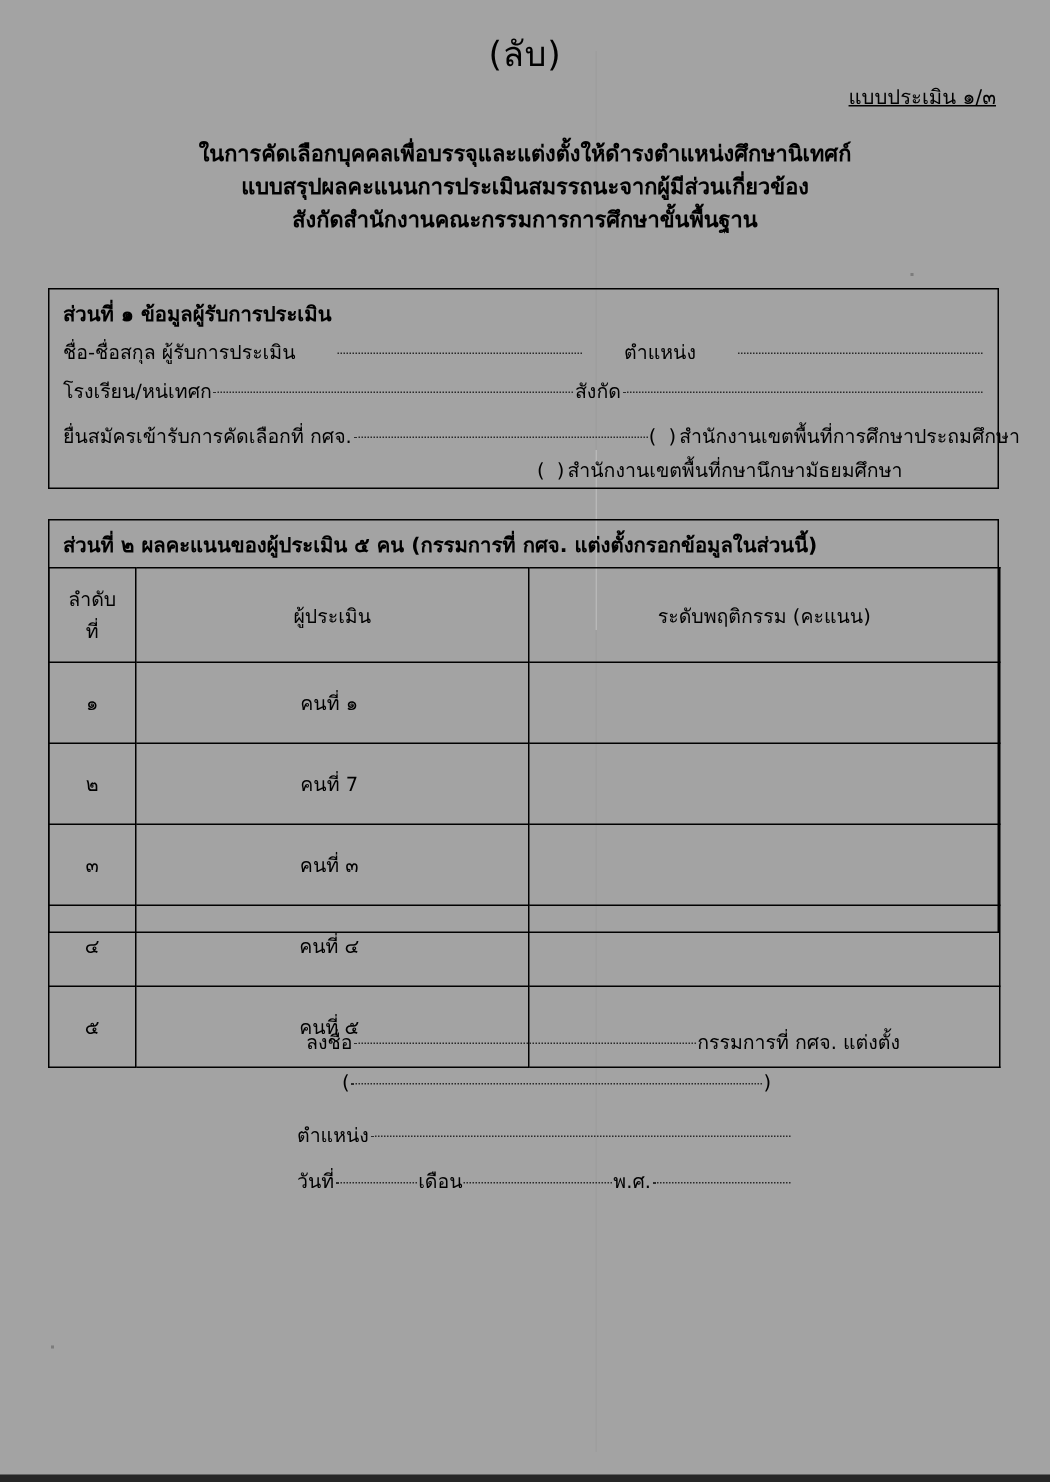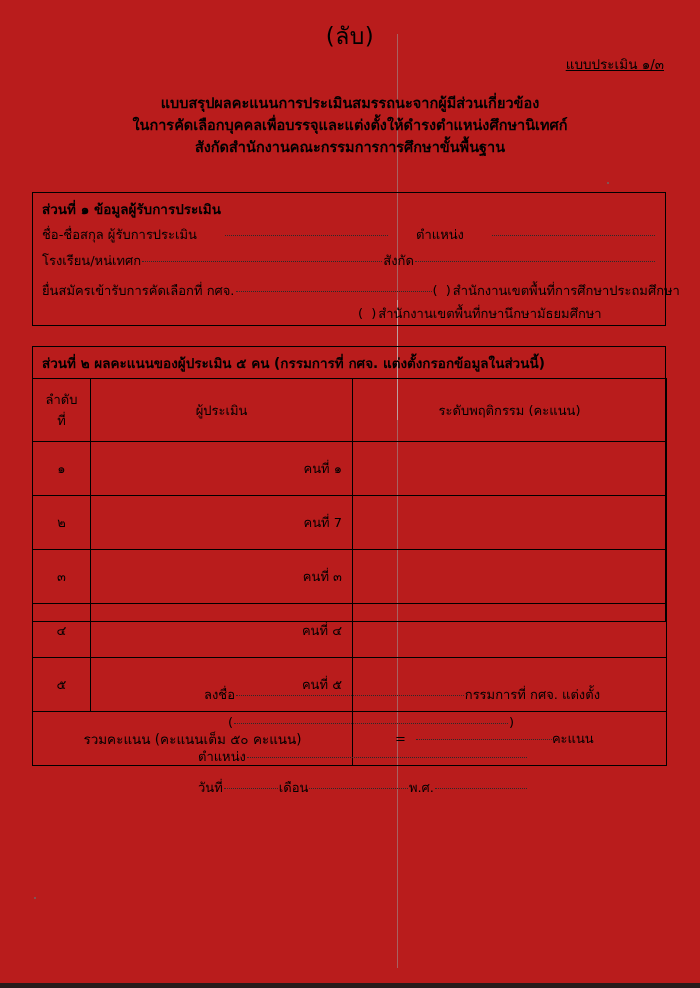--- a/index.html
+++ b/index.html
@@ -8,21 +8,21 @@
     background: #ffffff;
   }
   body {
     font-family: "DejaVu Sans", "Liberation Sans", sans-serif;
     color: #000000;
   }
   .page {
     position: relative;
     width: 700px;
     height: 988px;
-    background: #b91c1c;
+    background: #a3a3a3;
     overflow: hidden;
   }
   
   .scan-line {
     position: absolute;
     left: 397px;
     top: 34px;
     width: 1px;
     height: 934px;
     background: #9a9a9a;
@@ -145,21 +145,21 @@
   #score-table thead th {
     height: 31px;
     text-align: center;
     font-weight: normal;
   }
   .col-no    { width: 58px; }
   .col-name  { width: 262px; }
   .col-score { width: 314px; }
 
   .cell-center { text-align: center; }
-  .cell-left   { text-align: right; padding-left: 6px !important; }
+  .cell-left   { text-align: center; padding-left: 6px !important; }
 
   .total-row td {
     height: 50px;
     border-top: 2.2px solid #000;
   }
   .total-label {
     text-align: center;
     font-weight: bold;
     font-size: 13.5px;
   }
@@ -199,22 +199,22 @@
   <div class="scan-line seg2"></div>
   <div class="scan-bottom"></div>
   <div class="speck" style="left:34px; top:897px;"></div>
   <div class="speck" style="left:607px; top:182px;"></div>
 
   <div class="secret-title">(ลับ)</div>
 
   <div class="form-no">แบบประเมิน ๑/๓</div>
 
   <div class="heading">
+    <span class="ln">ในการคัดเลือกบุคคลเพื่อบรรจุและแต่งตั้งให้ดำรงตำแหน่งศึกษานิเทศก์</span>
     <span class="ln">แบบสรุปผลคะแนนการประเมินสมรรถนะจากผู้มีส่วนเกี่ยวข้อง</span>
-    <span class="ln">ในการคัดเลือกบุคคลเพื่อบรรจุและแต่งตั้งให้ดำรงตำแหน่งศึกษานิเทศก์</span>
     <span class="ln">สังกัดสำนักงานคณะกรรมการการศึกษาขั้นพื้นฐาน</span>
   </div>
 
   <div class="box" id="section1-box"></div>
 
   <div class="section-label" id="section1-title">
     <span class="underlined">ส่วนที่ ๑</span>
     <span>ข้อมูลผู้รับการประเมิน</span>
   </div>
 
@@ -283,26 +283,20 @@
       <tr>
         <td class="cell-center">๔</td>
         <td class="cell-left">คนที่ ๔</td>
         <td class="cell-center"></td>
       </tr>
       <tr>
         <td class="cell-center">๕</td>
         <td class="cell-left">คนที่ ๕</td>
         <td class="cell-center"></td>
       </tr>
-      <tr class="total-row">
-        <td class="total-label" colspan="2">รวมคะแนน (คะแนนเต็ม ๕๐ คะแนน)</td>
-        <td class="total-value">
-          <span class="eq">=</span><span class="dotline"></span><span>คะแนน</span>
-        </td>
-      </tr>
     </tbody>
   </table>
 
   <div class="sig-row" id="sig-name">
     <span class="lbl">ลงชื่อ</span>
     <span class="dots"></span>
     <span class="lbl">กรรมการที่ กศจ. แต่งตั้ง</span>
   </div>
 
   <div class="sig-row" id="sig-paren">

